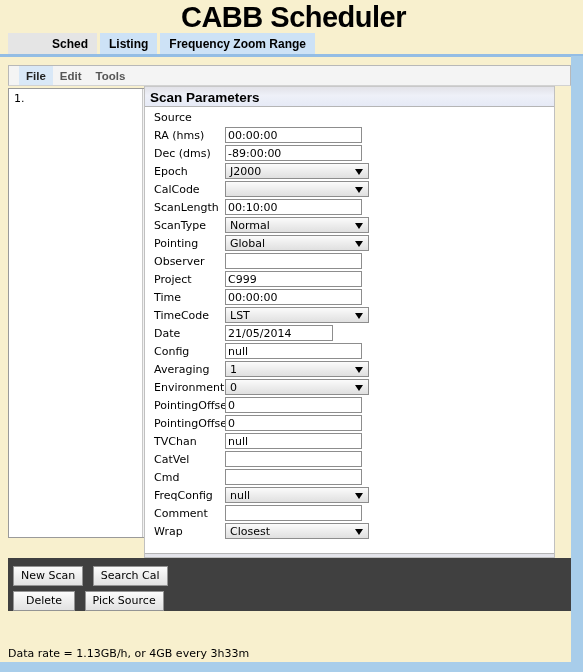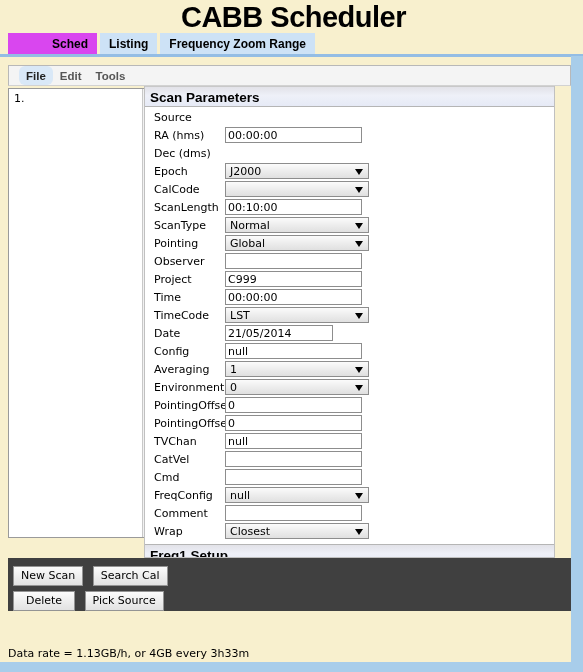--- a/index.html
+++ b/index.html
@@ -44,21 +44,21 @@
     font-weight: bold;
     font-family: "Liberation Sans", sans-serif;
     padding: 4px 9px 3px 9px;
     background: #cde2f6;
     color: #000;
     margin-right: 3px;
     line-height: 14px;
     vertical-align: top;
   }
   .tab.selected {
-    background: #d946ef;
+    background: #e5e5e5;
     padding-left: 44px;
   }
 
   
   #frame {
     position: absolute;
     left: 8px;
     top: 65px;
     width: 563px;
     background: #f8f0ce;
@@ -74,21 +74,20 @@
     padding-left: 10px;
   }
   .menu-item {
     display: inline-block;
     font-size: 11.5px;
     font-weight: bold;
     font-family: "Liberation Sans", sans-serif;
     color: #555;
     padding: 3px 7px 2px 7px;
     line-height: 14px;
-    border-radius: 6px;
   }
   .menu-item.active {
     background: #d9e8f7;
     color: #222;
   }
 
   
   #body-split {
     position: relative;
     height: 472px;
@@ -172,21 +171,21 @@
     color: #000;
     background: linear-gradient(to bottom, #e2e2e8 0%, #eef0f8 45%, #e6eaf6 100%);
     border-top: 1px solid #b5b5b5;
     border-bottom: 1px solid #b5b5b5;
     box-sizing: border-box;
   }
   #section-scan-params {
     border-top: 1px solid #c8c8c8;
   }
   #fields {
-    padding: 2px 0 3px 0;
+    padding: 2px 0 12px 0;
     background: #fff;
   }
   .field-row {
     height: 18px;
     position: relative;
     white-space: nowrap;
   }
   .field-label {
     position: absolute;
     left: 9px;
@@ -320,20 +319,21 @@
       <div id="fields">
           <div class="field-row">
             <div class="field-label">Source</div>
           </div>
           <div class="field-row">
             <div class="field-label">RA (hms)</div>
             <div class="field-control"><input type="text" class="txt" value="00:00:00" placeholder="" style=""></div>
           </div>
           <div class="field-row">
             <div class="field-label">Dec (dms)</div>
+            <div class="field-control"><input type="text" class="txt" value="-89:00:00" placeholder="" style=""></div>
           </div>
           <div class="field-row">
             <div class="field-label">Epoch</div>
             <div class="field-control">
               <div class="combo"><span>J2000</span><span class="arrow"></span></div>
             </div>
           </div>
           <div class="field-row">
             <div class="field-label">CalCode</div>
             <div class="field-control">

